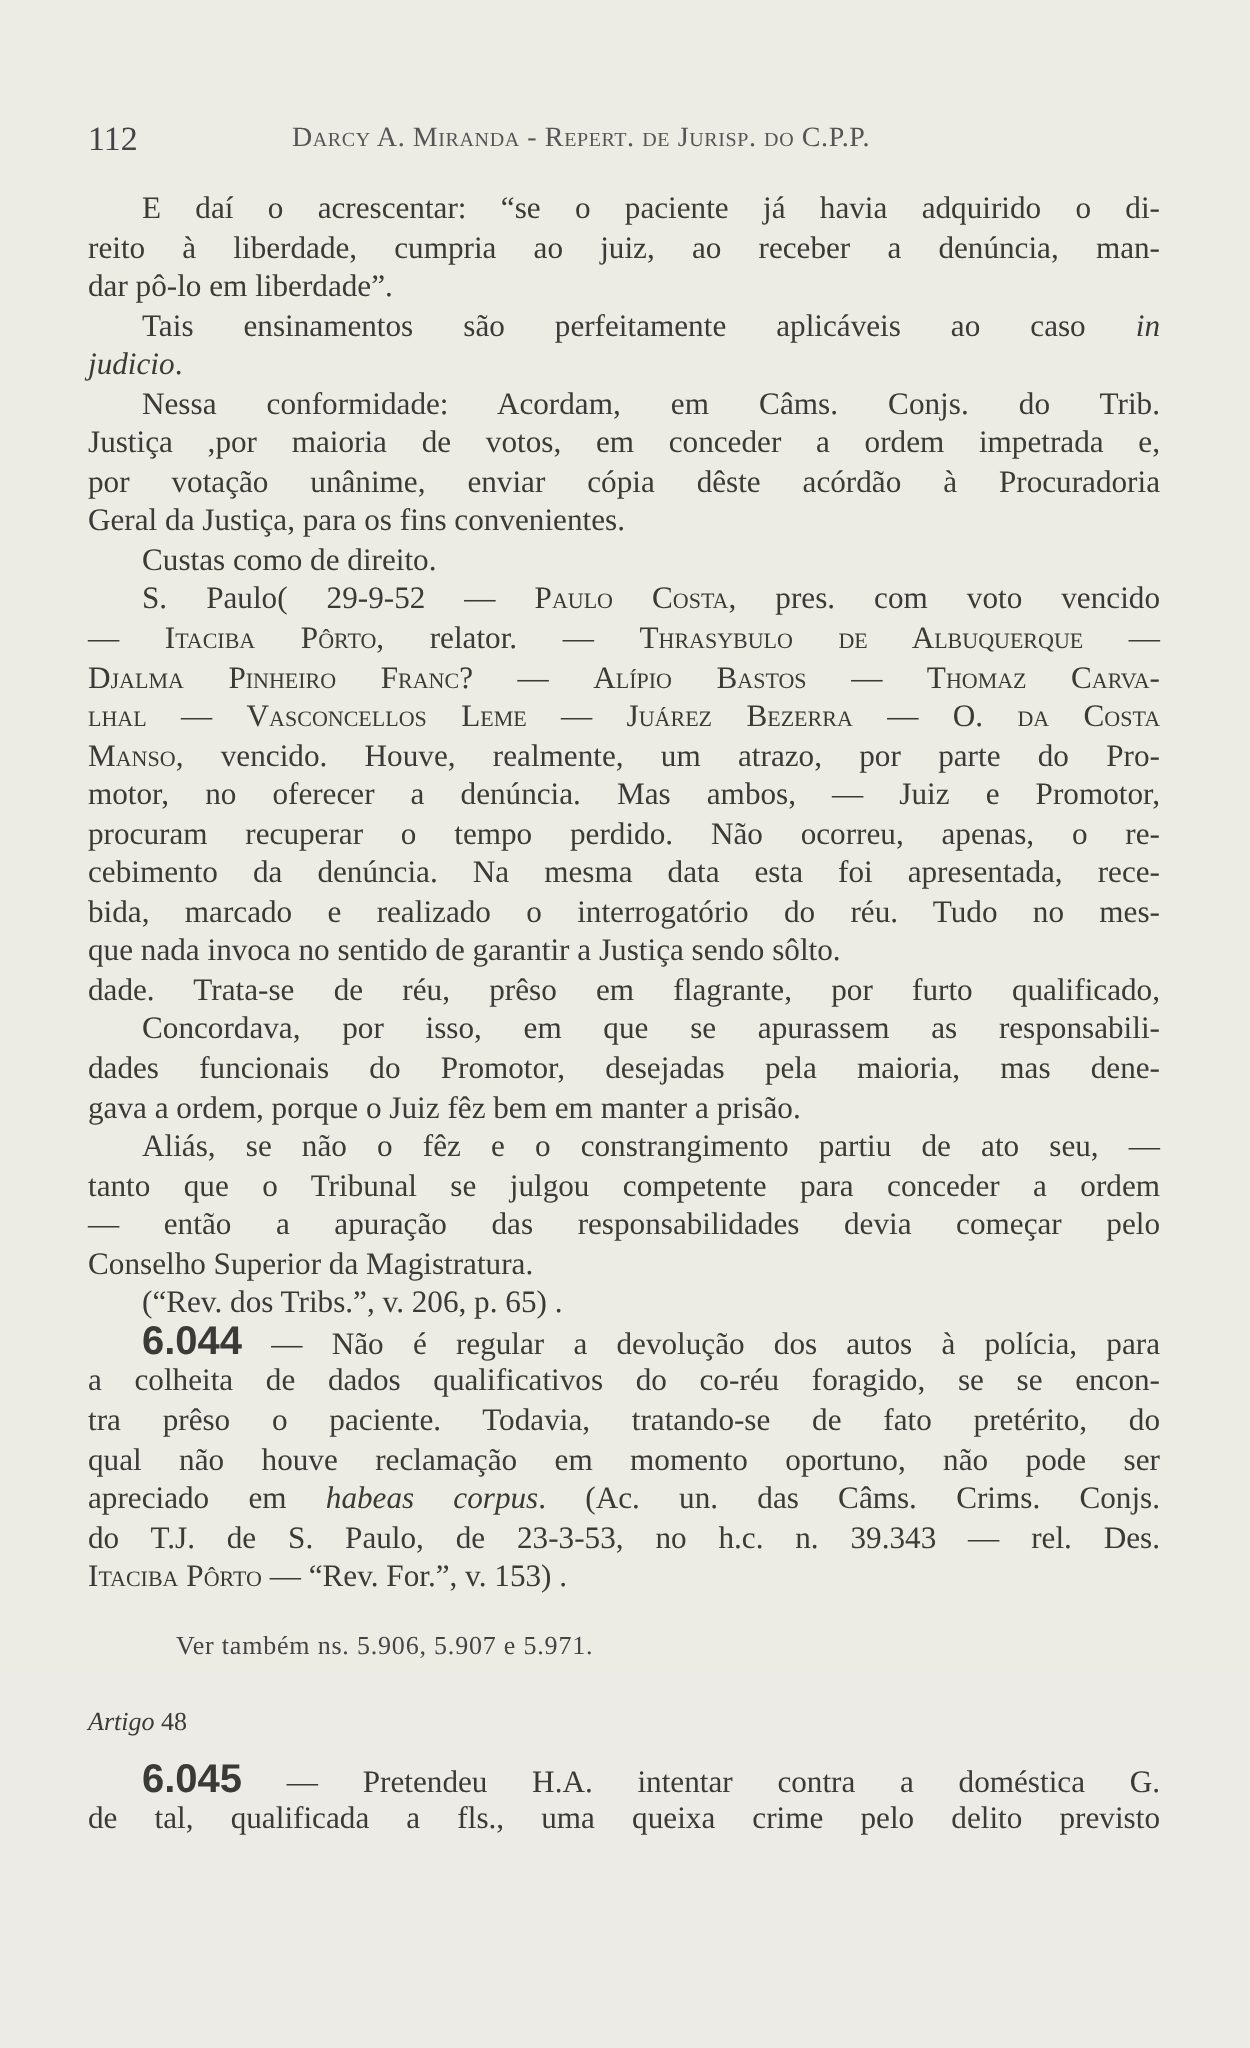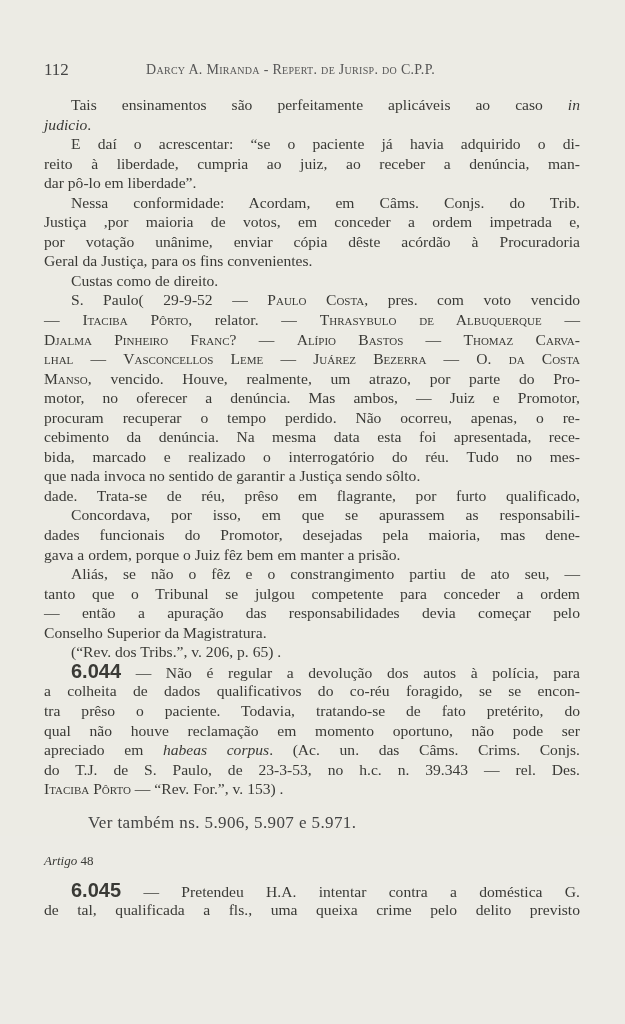--- a/index.html
+++ b/index.html
@@ -14,44 +14,44 @@
     .header { position:absolute; top:60px; left:44px; width:540px; height:22px; }
     .pgnum { position:absolute; left:0; top:0; font-size:17px; color:#444; }
     .running { position:absolute; left:102px; top:2px; font-size:14px; font-variant:small-caps; letter-spacing:0.3px; color:#555; }
     .body { position:absolute; left:44px; top:95px; width:536px; font-size:15.6px; line-height:19.55px; }
     .line { white-space:nowrap; text-align:justify; text-align-last:justify; height:19.55px; overflow:visible; }
     .line.last { text-align-last:left; }
     .ind { padding-left:27px; }
     .sc { font-variant:small-caps;font-family:Liberation Serif, serif; }
     .it { font-style:italic; }
     .num { font-family:"Liberation Sans", "DejaVu Sans", sans-serif; font-weight:bold; font-size:20px; }
-    .note { font-size:17px; padding-left:44px; margin-top:14px; color:#444; letter-spacing:0.4px; height:20px; }
+    .note { font-size:13px; padding-left:44px; margin-top:14px; color:#444; letter-spacing:0.4px; height:20px; }
     .article { font-size:13px; margin-top:18px; height:30px; }
   </style>
 </head>
 <body>
 
 <div class="page">
 
   <div class="header">
     <span class="pgnum">112</span>
     <span class="running">Darcy A. Miranda - Repert. de Jurisp. do C.P.P.</span>
   </div>
 
   <div class="body">
 
     <div>
-      <div class="line ind"><span>Tais ensinamentos são perfeitamente aplicáveis ao caso</span> <span class="it">in</span></div>
-      <div class="line last"><span class="it">judicio</span><span>.</span></div>
+      <div class="line ind">E daí o acrescentar: “se o paciente já havia adquirido o di-</div>
+      <div class="line">reito à liberdade, cumpria ao juiz, ao receber a denúncia, man-</div>
+      <div class="line last">dar pô-lo em liberdade”.</div>
     </div>
 
     <div>
-      <div class="line ind">E daí o acrescentar: “se o paciente já havia adquirido o di-</div>
-      <div class="line">reito à liberdade, cumpria ao juiz, ao receber a denúncia, man-</div>
-      <div class="line last">dar pô-lo em liberdade”.</div>
+      <div class="line ind"><span>Tais ensinamentos são perfeitamente aplicáveis ao caso</span> <span class="it">in</span></div>
+      <div class="line last"><span class="it">judicio</span><span>.</span></div>
     </div>
 
     <div>
       <div class="line ind">Nessa conformidade: Acordam, em Câms. Conjs. do Trib.</div>
       <div class="line">Justiça ,por maioria de votos, em conceder a ordem impetrada e,</div>
       <div class="line">por votação unânime, enviar cópia dêste acórdão à Procuradoria</div>
       <div class="line last">Geral da Justiça, para os fins convenientes.</div>
     </div>
 
     <div class="line ind last">Custas como de direito.</div>

